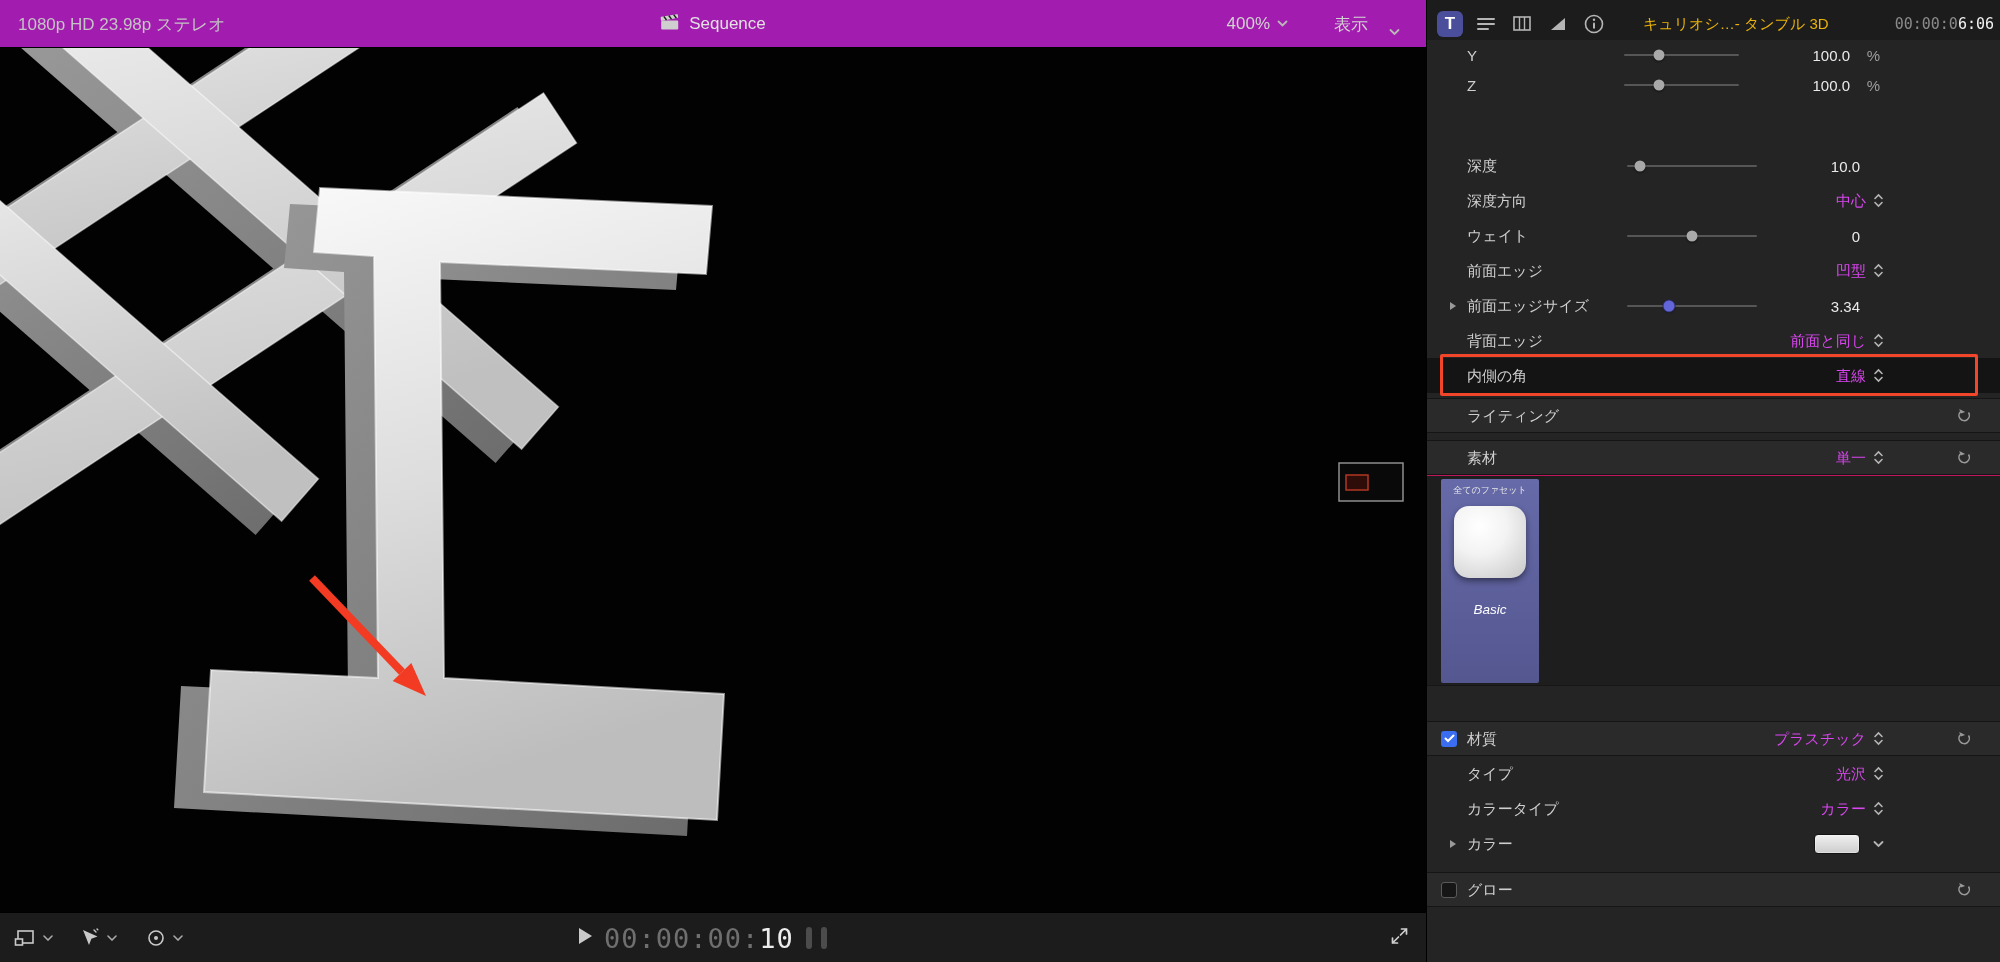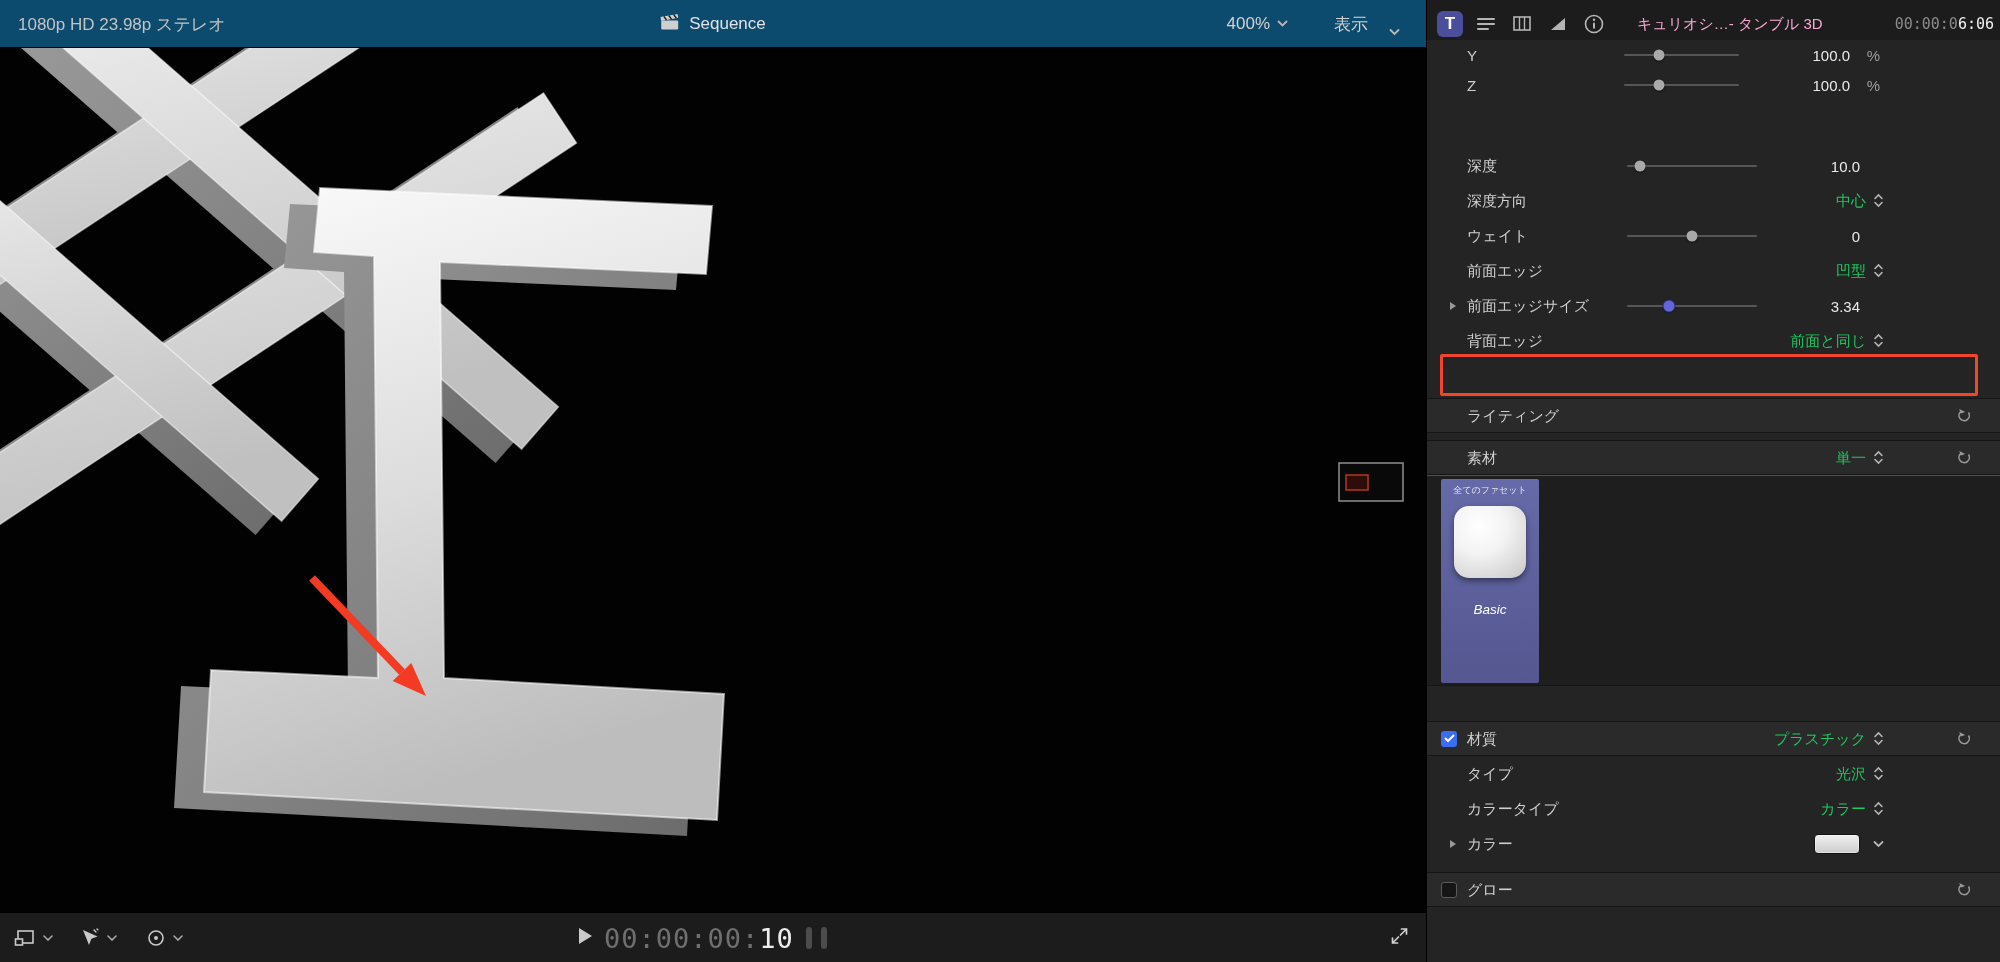--- a/index.html
+++ b/index.html
@@ -2,21 +2,21 @@
 <html><head>
 <meta charset="utf-8">
 <style>
   * { margin:0; padding:0; box-sizing:border-box; }
   html,body { background:#000; }
   body { font-family:"Liberation Sans", sans-serif; }
   #root { position:relative; width:2000px; height:962px; background:#161616; overflow:hidden; }
 
   
   .viewer { position:absolute; left:0; top:0; width:1426px; height:962px; }
-  .viewer-topbar { position:absolute; left:0; top:0; width:100%; height:48px; background:#0c4a6e; border-bottom:1px solid #000; }
+  .viewer-topbar { position:absolute; left:0; top:0; width:100%; height:48px; background:#a21caf; border-bottom:1px solid #000; }
   .vt-format { position:absolute; left:18px; top:50%; transform:translateY(-50%); color:#c3c3c3; font-size:17px; }
   .vt-seq { position:absolute; left:50%; top:50%; transform:translate(-50%,-50%); display:flex; align-items:flex-start; gap:9px; color:#e2e2e2; font-size:17px; }
   .vt-zoom { position:absolute; right:138px; top:50%; transform:translateY(-50%); display:flex; align-items:center; gap:7px; color:#d2d2d2; font-size:17px; }
   .vt-view { position:absolute; right:26px; top:50%; transform:translateY(-50%); display:flex; align-items:flex-end; gap:21px; color:#d2d2d2; font-size:17px; }
 
   .canvas { position:absolute; left:0; top:48px; width:1426px; height:864px; background:#020202; overflow:hidden; }
 
   .viewer-bottombar { position:absolute; left:0; bottom:0; width:1426px; height:50px; background:#1c1c1c; border-top:1px solid #000; }
   .tool { position:absolute; top:50%; transform:translateY(-50%); display:flex; align-items:center; gap:7px; }
   .vb-play { position:absolute; left:578px; top:50%; transform:translateY(-50%); }
@@ -26,39 +26,39 @@
   .vb-marks { position:absolute; left:806px; top:50%; transform:translateY(-50%); display:flex; gap:9px; }
   .vb-marks i { display:block; width:6px; height:22px; border-radius:3px; background:#4c4c4c; }
   .vb-expand { position:absolute; right:16px; top:50%; transform:translateY(-50%); }
 
   
   .inspector { position:absolute; left:1426px; top:0; width:574px; height:962px; background:#242424; border-left:1px solid #000; }
   .insp-header { position:absolute; left:0; top:0; width:100%; height:48px; background:#1c1c1c; border-bottom:1px solid #121212; }
   .tab { position:absolute; top:50%; transform:translateY(-50%); width:26px; height:26px; display:flex; align-items:center; justify-content:center; border-radius:6px; }
   .tab-active { background:#4b4e9b; }
   .tabT { color:#fff; font-size:17px; font-weight:bold; }
-  .insp-title { position:absolute; left:210px; top:50%; transform:translateY(-50%); color:#f9a8d4; font-size:15px; white-space:nowrap; }
+  .insp-title { position:absolute; left:216px; top:50%; transform:translateY(-50%); color:#eab308; font-size:15px; white-space:nowrap; }
   .insp-tc { position:absolute; right:6px; top:50%; transform:translateY(-50%); font-family:"DejaVu Sans Mono", monospace; font-size:15px; white-space:nowrap; }
   .insp-tc .dim { color:#8a8a8a; }
   .insp-tc .bright { color:#f2f2f2; }
 
   .irow { position:absolute; left:0; width:100%; height:35px; background:#242424; }
   .hrow { background:#2a2a2a; border-top:1px solid #151515; border-bottom:1px solid #151515; }
   .ilbl { position:absolute; left:40px; top:50%; transform:translateY(-50%); color:#cfcfcf; font-size:15px; white-space:nowrap; }
   .ival { position:absolute; right:140px; top:50%; transform:translateY(-50%); color:#eaeaea; font-size:15px; text-align:right; }
   .iunit { position:absolute; right:120px; top:50%; transform:translateY(-50%); color:#9d9d9d; font-size:15px; }
 
   .slider { position:absolute; left:200px; top:50%; transform:translateY(-50%); width:130px; height:14px; }
   .slider.short { left:197px; width:115px; }
   .track { position:absolute; left:0; right:0; top:50%; height:2px; transform:translateY(-50%); background:#565656; border-radius:1px; }
   .thumb { position:absolute; top:50%; width:11px; height:11px; border-radius:50%; background:#a9a9a9; transform:translate(-50%,-50%); box-shadow:0 1px 2px rgba(0,0,0,.6); }
   .thumb.blue { background:#6366d8; box-shadow:0 0 0 1px #2c2d66, 0 1px 2px rgba(0,0,0,.6); }
 
   .popup { position:absolute; right:116px; top:50%; transform:translateY(-50%); display:flex; align-items:center; gap:7px; }
-  .pval { color:#22c55e; font-size:15px; white-space:nowrap; }
+  .pval { color:#d946ef; font-size:15px; white-space:nowrap; }
 
   .cb { position:absolute; left:14px; top:50%; transform:translateY(-50%); width:16px; height:16px; border-radius:3px; display:flex; align-items:center; justify-content:center; }
   .cb.checked { background:#3a6df0; }
   .cb.unchecked { background:#161616; border:1px solid #5a5a5a; }
 
   .disc { position:absolute; left:22px; top:50%; transform:translateY(-50%); line-height:0; }
 
   .reset { position:absolute; right:28px; top:50%; transform:translateY(-50%); line-height:0; cursor:pointer; }
 
   .redbox { position:absolute; left:13px; top:354px; width:538px; height:42px; border:3px solid #f2462b; border-radius:2px; z-index:6; pointer-events:none; }
@@ -331,20 +331,29 @@
     <div class="irow" style="top:323px">
       <span class="ilbl">背面エッジ</span>
       <div class="popup">
         <span class="pval">前面と同じ</span>
         <svg width="11" height="16" viewBox="0 0 11 16">
             <path d="M2,6 L5.5,2.5 L9,6 M2,10 L5.5,13.5 L9,10" stroke="#b5b5b5" stroke-width="1.6" fill="none" stroke-linecap="round"></path>
           </svg>
       </div>
     </div>
 
+    <div class="irow" style="top:358px;background:#141414">
+      <span class="ilbl">内側の角</span>
+      <div class="popup">
+        <span class="pval">直線</span>
+        <svg width="11" height="16" viewBox="0 0 11 16">
+            <path d="M2,6 L5.5,2.5 L9,6 M2,10 L5.5,13.5 L9,10" stroke="#b5b5b5" stroke-width="1.6" fill="none" stroke-linecap="round"></path>
+          </svg>
+      </div>
+    </div>
     <div class="redbox"></div>
 
     <div class="irow hrow" style="top:398px">
       <span class="ilbl">ライティング</span>
       <span class="reset">
         <svg width="16" height="15" viewBox="0 0 16 15">
             <path d="M12.5,4 A5.2,5.2 0 1 1 4.5,3.2" stroke="#9a9a9a" stroke-width="1.6" fill="none"></path>
             <path d="M3.2,0.5 L4.8,5 L9.2,3.6" fill="#9a9a9a"></path>
           </svg>
       </span>

